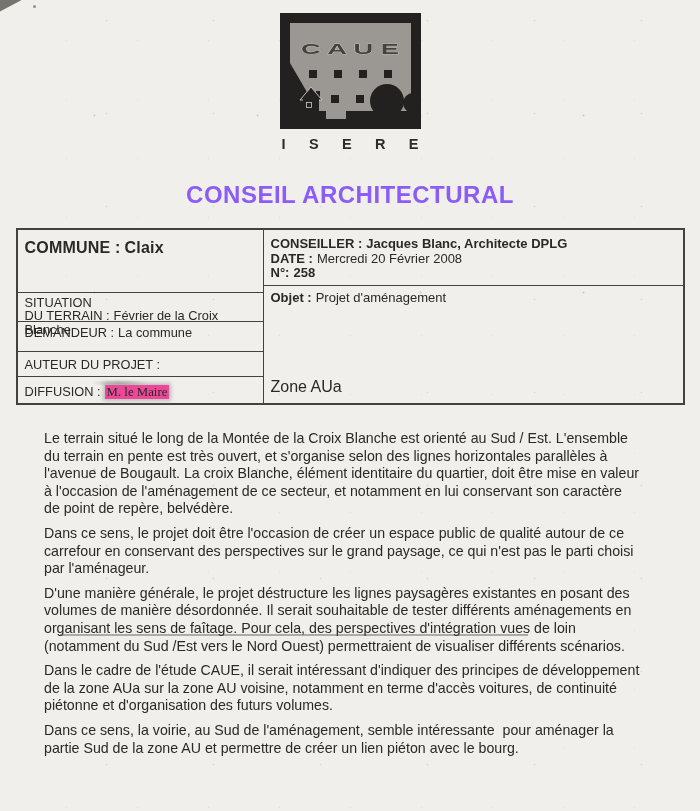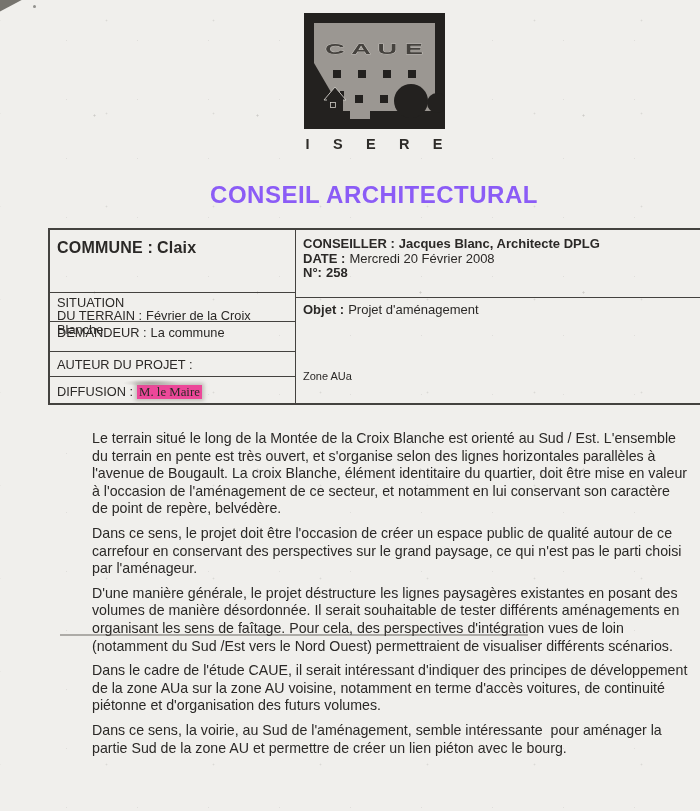--- a/index.html
+++ b/index.html
@@ -9,21 +9,21 @@
     color:#2b2927;
     background-color:#f0efec;
     background-image:
       radial-gradient(circle, rgba(70,68,64,.20) .7px, rgba(0,0,0,0) 1.4px),
       radial-gradient(circle, rgba(70,68,64,.13) .6px, rgba(0,0,0,0) 1.2px),
       radial-gradient(circle, rgba(70,68,64,.10) .5px, rgba(0,0,0,0) 1px);
     background-size:163px 177px, 107px 93px, 71px 59px;
     background-position:13px 27px, 53px 67px, 31px 11px;
     position:relative;overflow:hidden;
   }
-  .page{position:absolute;inset:0;padding-left:48px;}
+  .page{position:absolute;inset:0;}
   
   .artifact-corner{position:absolute;top:-5px;left:-7px;width:28px;height:12px;
     background:#57554f;transform:rotate(-28deg);opacity:.8;}
   .artifact-dot{position:absolute;top:5px;left:33px;width:3px;height:3px;border-radius:50%;
     background:rgba(70,68,63,.55);}
   .artifact-strike{position:absolute;top:634px;left:60px;width:468px;height:1.5px;
     background:rgba(80,77,72,.42);}
   
   .logo-block{width:141px;margin:13px auto 0;}
   .isere{width:141px;margin:3px auto 0;display:flex;justify-content:space-between;
@@ -36,25 +36,25 @@
     box-sizing:border-box;display:flex;background:transparent;}
   .col-left{width:246px;border-right:1.5px solid #44423f;display:flex;flex-direction:column;box-sizing:border-box;}
   .col-right{flex:1;display:flex;flex-direction:column;box-sizing:border-box;}
   .cell{box-sizing:border-box;padding:3px 7px;font-size:13px;line-height:13.8px;}
   .bline{border-bottom:1.5px solid #44423f;}
   .cell-commune{height:64px;padding-top:11px;font-size:16px;font-weight:bold;letter-spacing:.2px;}
   .cell-situation{height:29px;padding-top:3px;font-size:12.8px;line-height:13.4px;}
   .cell-demandeur{height:30px;padding-top:4px;font-size:12.8px;}
   .cell-auteur{height:26px;padding-top:6px;font-size:12.8px;}
   .cell-diffusion{flex:1;padding-top:8px;font-size:12.8px;position:relative;}
-  .cell-conseiller{height:68px;padding-top:7px;font-size:13px;line-height:14.6px;}
+  .cell-conseiller{height:56px;padding-top:7px;font-size:13px;line-height:14.6px;}
   .cell-objet{flex:1;padding-top:5px;position:relative;font-size:13px;}
   .b{font-weight:bold;}
   .lbl{margin-right:4px;}
-  .zone{position:absolute;left:7px;bottom:19px;font-size:11px;}
+  .zone{position:absolute;left:7px;bottom:9px;font-size:16px;}
   .smudge{background:#ec4899;box-shadow:0 0 4px 2px rgba(160,157,150,.6);padding:0 2px;font-family:Liberation Serif, serif;}
   .scribble{position:absolute;top:1px;left:62px;width:78px;height:10px;
     background:radial-gradient(ellipse 50% 50% at 50% 50%, rgba(125,122,115,.5), rgba(125,122,115,0) 72%);}
   
   h2.section-heading{margin:17px 0 0;text-align:center;font-size:20px;line-height:22px;
     font-weight:bold;letter-spacing:.5px;color:#232120;}
   
   .report{margin:25px 0 0 37px;font-size:14.2px;line-height:17.6px;color:#2b2927;}
   .report p{margin:7px;white-space:pre;}
 </style>

